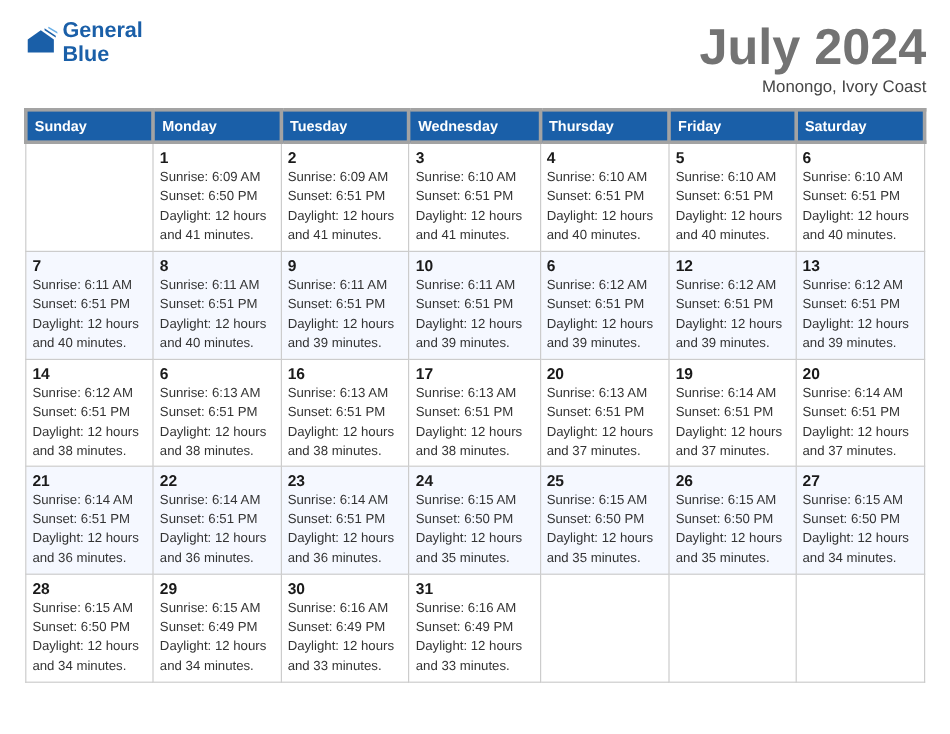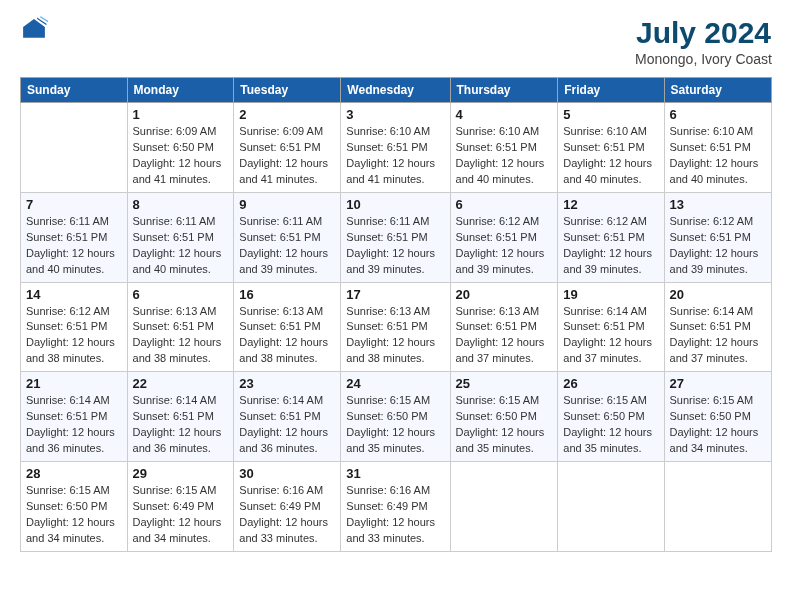--- a/index.html
+++ b/index.html
@@ -37,44 +37,43 @@
       color: #1a5fa8;
     }
     .logo-icon {
       width: 28px;
       height: 28px;
     }
     .title-block {
       text-align: right;
     }
     .month-title {
-      font-size: 30px;
+      font-size: 42px;
       font-weight: bold;
-      color: #0c4a6e;
+      color: #737373;
       line-height: 1.1;
-      text-align: center;
     }
     .location {
       font-size: 14px;
       color: #444;
       margin-top: 2px;
     }
     .calendar {
       width: 100%;
       border-collapse: collapse;
       font-size: 10.5px;
     }
     .calendar th {
       background: #1a5fa8;
       color: #fff;
       padding: 5px 6px;
       text-align: left;
       font-size: 12px;
       font-weight: bold;
-      border: 1px solid #a3a3a3;
+      border: 3px solid #a3a3a3;
     }
     .calendar td {
       border: 1px solid #ccc;
       vertical-align: top;
       padding: 4px 5px;
       width: 113px;
       min-height: 80px;
       height: 88px;
     }
     .day-number {
@@ -103,20 +102,24 @@
 <body>
 
 <div class="page">
   <div class="header">
     <div class="logo">
       <svg class="logo-icon" viewBox="0 0 36 36">
         <polygon points="18,4 32,14 32,28 4,28 4,14" fill="#1a5fa8"></polygon>
         <polygon points="22,4 34,12 34,10 22,2" fill="#1a5fa8"></polygon>
         <polygon points="26,2 36,8 36,6 26,0" fill="#6ab0e8"></polygon>
       </svg>
+      <div class="logo-text">
+        <div><span>General</span></div>
+        <div><span style="color:#1a5fa8">Blue</span></div>
+      </div>
     </div>
     <div class="title-block">
       <div class="month-title">July 2024</div>
       <div class="location">Monongo, Ivory Coast</div>
     </div>
   </div>
 
   <table class="calendar">
     <thead>
       <tr>

